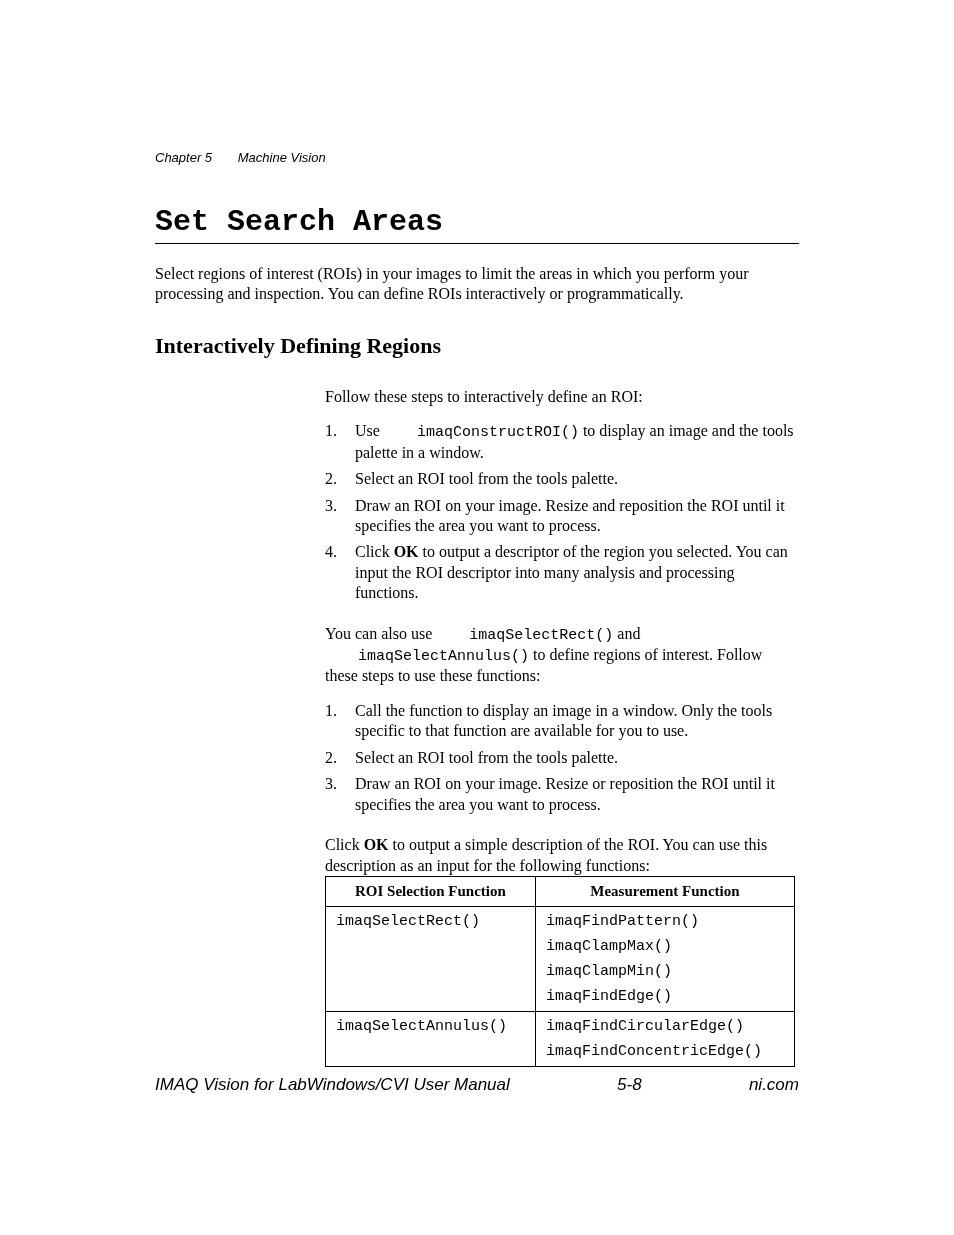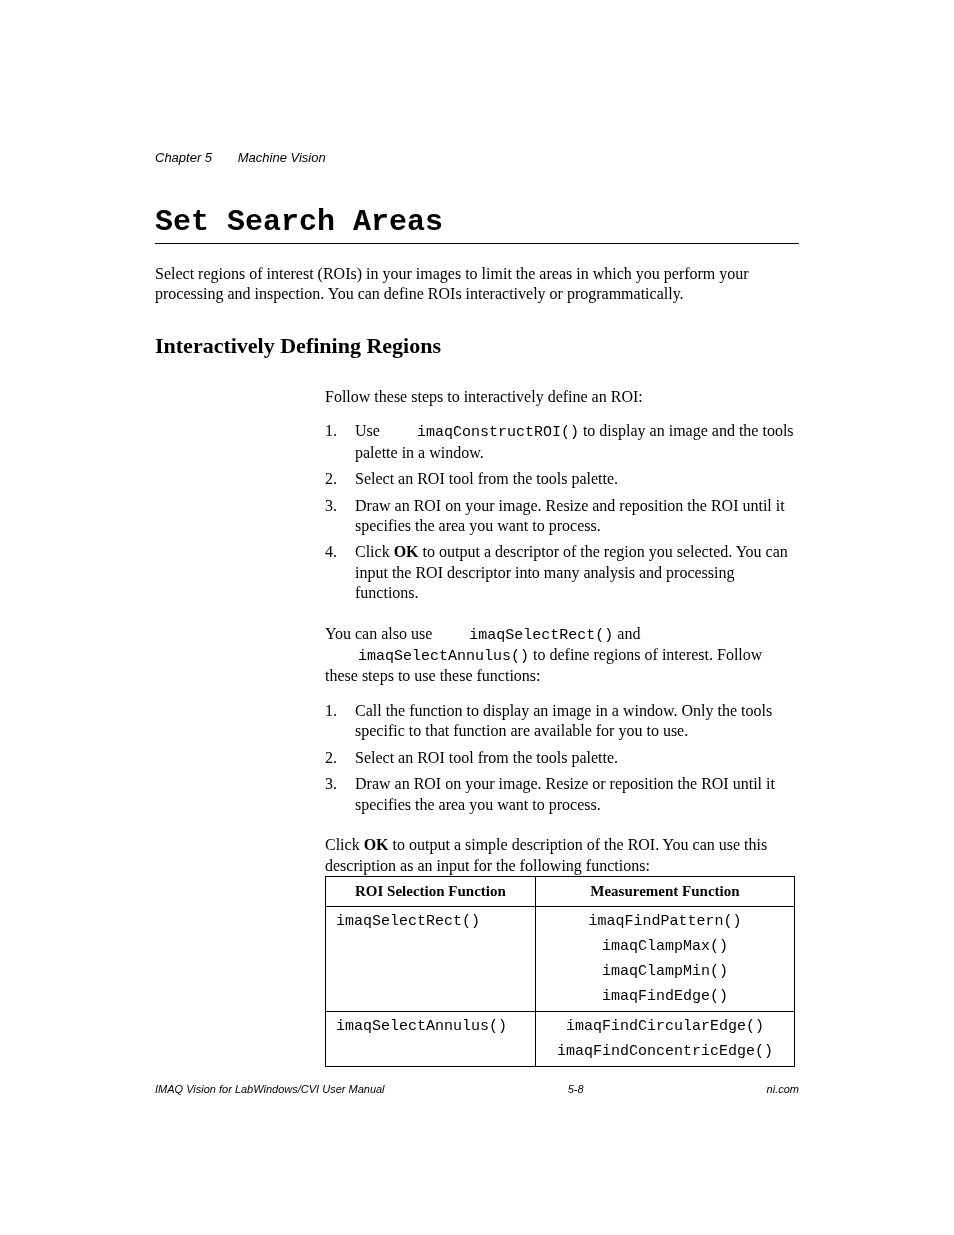--- a/index.html
+++ b/index.html
@@ -80,31 +80,31 @@
     padding: 6px 10px;
     text-align: center;
     font-family: "Times New Roman", Times, serif;
   }
   table.fn-table td {
     border: 1.2px solid #000;
     padding: 6px 10px;
     vertical-align: top;
     font-family: "Courier New", Courier, monospace;
   }
-  table.fn-table td .cell-line { display:block; margin-bottom:8px;text-align:center; }
+  table.fn-table td .cell-line { display:block; margin-bottom:8px; }
   table.fn-table td .cell-line:last-child { margin-bottom:0; }
   .footer {
     position: absolute;
     bottom: 140px;
     left: 155px;
     right: 155px;
     display: flex;
     justify-content: space-between;
     font-style: italic;
-    font-size: 11px;
+    font-size: 17px;
     font-family: Arial, Helvetica, sans-serif;
   }
   .footer .center {
     font-style: italic;
   }
 </style>
 </head>
 <body>
 
 <div class="page">

